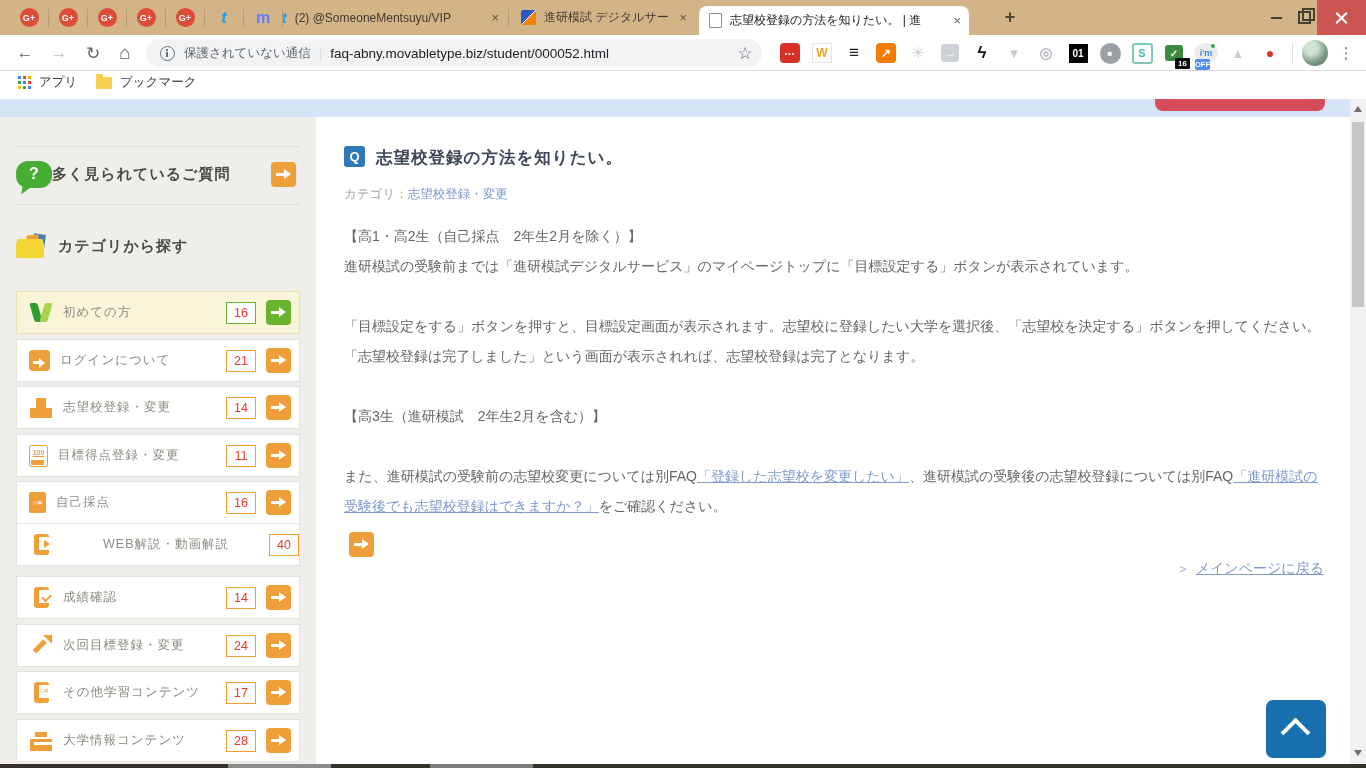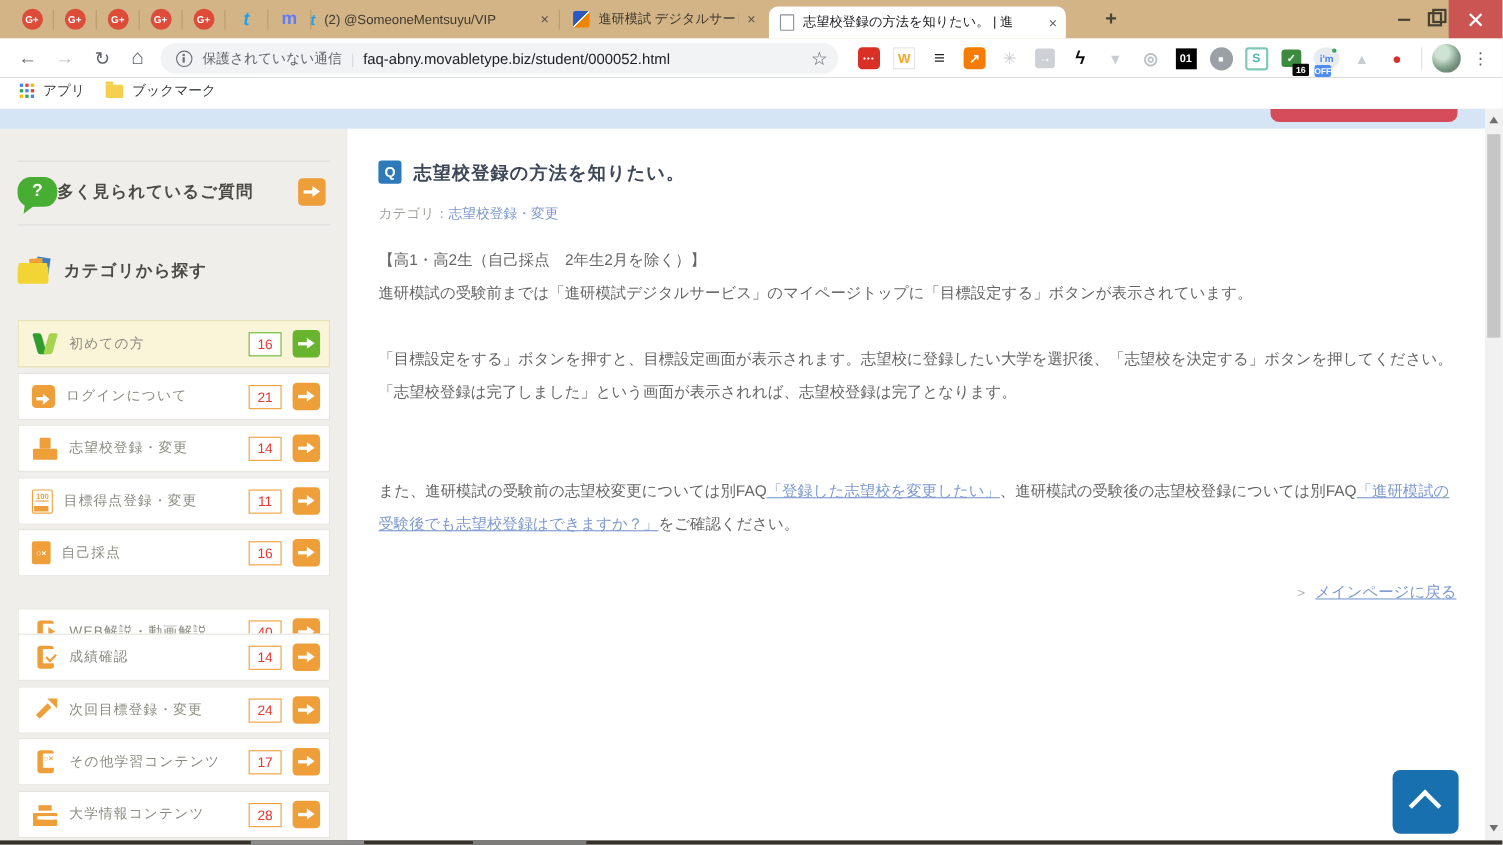--- a/index.html
+++ b/index.html
@@ -134,21 +134,21 @@
   .cat-item{left:16px;width:282px;height:41px;background:#fff;border:1px solid #e4e3de;
       display:flex;align-items:center;}
   .cat-item.active{background:#faf5d8;border-color:#e6e0b4;}
   .cat-ic{margin-left:12px;width:24px;height:24px;position:relative;flex:none;display:flex;align-items:center;justify-content:center;}
   .cat-label{font-size:12.5px;color:#8b8b82;margin-left:10px;letter-spacing:1px;white-space:nowrap;}
   .cat-count{margin-left:auto;width:28px;height:20px;background:#fff;border:1px solid #ef9f3a;
       color:#e6392f;font-size:12.5px;display:flex;align-items:center;justify-content:center;flex:none;}
   .cat-item.active .cat-count{border-color:#69b42e;}
   .cat-item .arrow-btn{margin:0 8px 0 10px;}
   .c0{top:291px;justify-content:space-between;} .c1{top:339px;} .c2{top:386px;} .c3{top:434px;} .c4{top:481px;}
-  .c5{top:553px;} .c6{top:576px;} .c7{top:624px;} .c8{top:671px;} .c9{top:719px;}
+  .c5{top:523px;gap:40px;} .c6{top:576px;} .c7{top:624px;} .c8{top:671px;} .c9{top:719px;}
 
   
   .ci0::before{content:"";position:absolute;left:3px;top:2px;width:8px;height:19px;background:#2f9e2f;transform:skewX(16deg);border-radius:2px;}
   .ci0::after{content:"";position:absolute;right:3px;top:2px;width:8px;height:19px;background:#a7d34e;transform:skewX(-16deg);border-radius:2px;}
   .ci1{background:#ef9f3a;border-radius:4px;width:21px;height:21px;}
   .ci1::before{content:"";position:absolute;left:4px;top:11px;width:7px;height:3px;background:#fff;}
   .ci1::after{content:"";position:absolute;left:10px;top:7.5px;width:0;height:0;
       border-top:5px solid transparent;border-bottom:5px solid transparent;border-left:6px solid #fff;}
   .ci2::before{content:"";position:absolute;left:1px;bottom:2px;width:22px;height:10px;background:#ef9f3a;border-radius:1px;}
   .ci2::after{content:"";position:absolute;left:7px;top:2px;width:10px;height:10px;background:#ef9f3a;border-radius:1px;}
@@ -445,20 +445,21 @@
   <span>カテゴリ：</span><a href="#">志望校登録・変更</a>
 </div>
 
 <div class="abs article">
   <div>【高1・高2生（自己採点　2年生2月を除く）】</div>
   <div>進研模試の受験前までは「進研模試デジタルサービス」のマイページトップに「目標設定する」ボタンが表示されています。</div>
   <div class="sp"></div>
   <div>「目標設定をする」ボタンを押すと、目標設定画面が表示されます。志望校に登録したい大学を選択後、「志望校を決定する」ボタンを押してください。</div>
   <div>「志望校登録は完了しました」という画面が表示されれば、志望校登録は完了となります。</div>
   <div class="sp"></div>
+  <div>【高3生（進研模試　2年生2月を含む）】</div>
   <div class="sp"></div>
   <div><span>また、進研模試の受験前の志望校変更については別FAQ</span><a href="#" class="flink">「登録した志望校を変更したい」</a><span>、進研模試の受験後の志望校登録については別FAQ</span><a href="#" class="flink">「進研模試の受験後でも志望校登録はできますか？」</a><span>をご確認ください。</span></div>
   <div class="backrow">
     <span class="chev">＞</span><a href="#" class="blink">メインページに戻る</a>
   </div>
 </div>
 
 <div class="abs totop"></div>
 
 <div class="abs taskstrip"></div>

